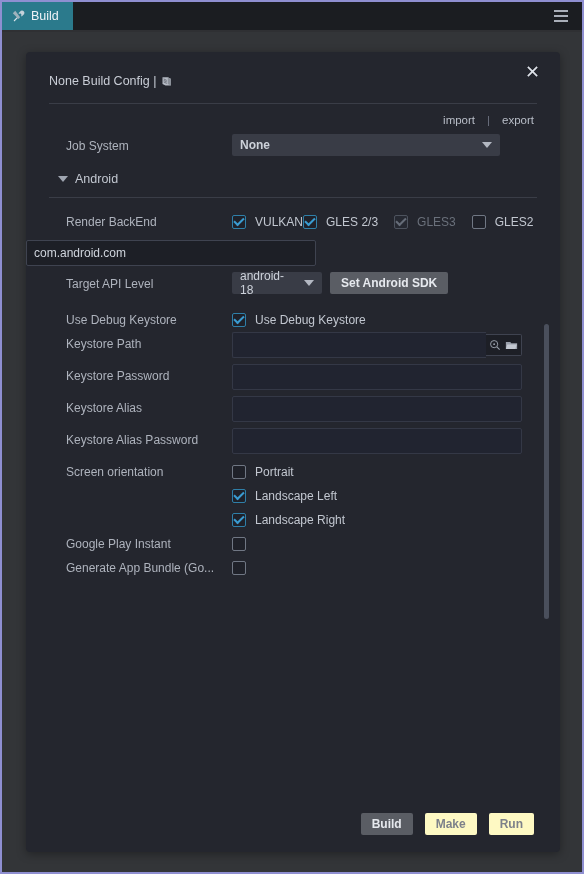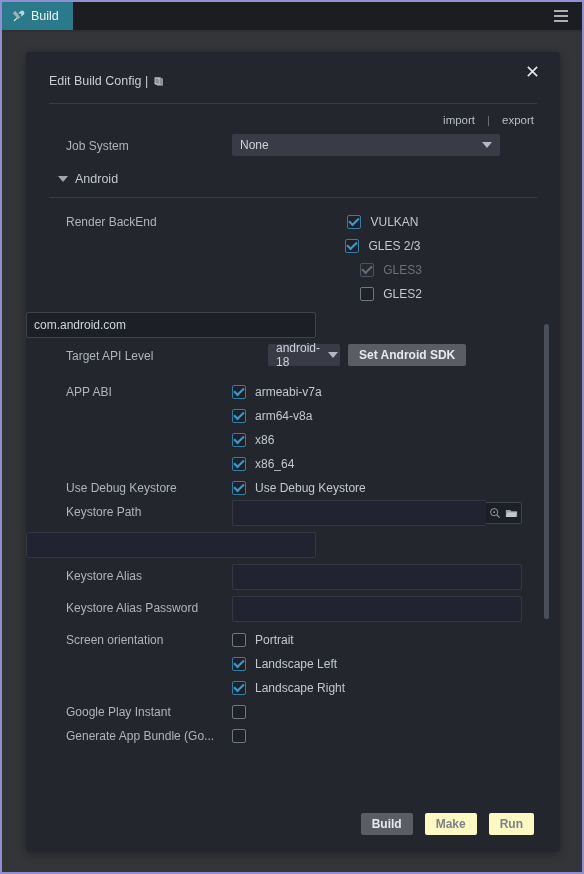--- a/index.html
+++ b/index.html
@@ -179,22 +179,22 @@
     cursor: pointer;
     user-select: none;
   }
   .select .arrow {
     margin-left: auto;
     width: 0; height: 0;
     border-left: 5px solid transparent;
     border-right: 5px solid transparent;
     border-top: 6px solid #b3b8c2;
   }
-  .select.wide { width: 268px; }
-  .select.narrow { width: 72px; gap: 8px; margin-left: 36px; }
+  .select.wide { width: 268px; font-weight: bold; }
+  .select.narrow { width: 90px; gap: 8px; }
   .select.narrow .arrow { margin-left: auto; }
 
   
   .btn {
     background: #5a5d64;
     color: #e6e9ee;
     border: none;
     border-radius: 2px;
     height: 22px;
     padding: 4px 11px;
@@ -316,21 +316,21 @@
       <i></i>
   </div>
 </div>
 
 <div class="workspace">
 
   <div class="dialog">
 
     <div class="dialog-head">
       <div class="dialog-title">
-        <span>Edit Build Config |</span>
+        <span>None Build Config |</span>
         <span class="book-icon">
           <svg width="12" height="12" viewBox="0 0 16 16">
             <path d="M2 3h7l4 2v9H6l-4-2z" fill="#b5bac4"></path>
             <path d="M9 3l4 2v9l-4-2z" fill="#8b9099"></path>
             <path d="M3.5 5.2l4.2 2M3.5 7.2l4.2 2M3.5 9.2l4.2 2" stroke="#40434c" stroke-width=".8" fill="none"></path>
           </svg>
         </span>
       </div>
       <div class="close-btn">
         <svg width="13" height="13" viewBox="0 0 14 14">
@@ -364,21 +364,21 @@
         <span class="caret"></span>
         <span>Android</span>
       </div>
       <div class="section-rule"></div>
 
       <div class="gap-md"></div>
 
 
       <div class="row">
         <div class="row-label">Render BackEnd</div>
-        <div class="row-field" style="flex-direction:column;align-items:center">
+        <div class="row-field" style="flex-direction:row;align-items:flex-end">
           <div class="cb-line">
             <span class="cbox on"></span>
             <span class="cb-label">VULKAN</span>
           </div>
           <div class="cb-line">
             <span class="cbox on"></span>
             <span class="cb-label">GLES 2/3</span>
           </div>
           <div class="cb-line indent-cb">
             <span class="cbox on dim"></span>
@@ -407,41 +407,20 @@
           <div class="select narrow">
             <span>android-18</span>
             <span class="arrow"></span>
           </div>
           <button class="btn">Set Android SDK</button>
         </div>
       </div>
 
       <div class="gap-md"></div>
 
-      <div class="row">
-        <div class="row-label">APP ABI</div>
-        <div class="row-field" style="flex-direction:column;align-items:flex-start">
-          <div class="cb-line">
-            <span class="cbox on"></span>
-            <span class="cb-label">armeabi-v7a</span>
-          </div>
-          <div class="cb-line">
-            <span class="cbox on"></span>
-            <span class="cb-label">arm64-v8a</span>
-          </div>
-          <div class="cb-line">
-            <span class="cbox on"></span>
-            <span class="cb-label">x86</span>
-          </div>
-          <div class="cb-line">
-            <span class="cbox on"></span>
-            <span class="cb-label">x86_64</span>
-          </div>
-        </div>
-      </div>
 
       <div class="row">
         <div class="row-label">Use Debug Keystore</div>
         <div class="row-field">
           <div class="cb-line">
             <span class="cbox on"></span>
             <span class="cb-label">Use Debug Keystore</span>
           </div>
         </div>
       </div>
@@ -464,20 +443,21 @@
                 <path d="M2.6 6h11L12 11H1z" fill="#c3c8d1"></path>
               </svg>
             </span>
           </div>
         </div>
       </div>
 
       <div class="gap-sm"></div>
 
       <div class="row">
+        <div class="row-label">Keystore Password</div>
         <div class="row-field">
           <input class="textinput flat" type="password" value="" style="">
         </div>
       </div>
 
       <div class="gap-sm"></div>
 
       <div class="row">
         <div class="row-label">Keystore Alias</div>
         <div class="row-field">

